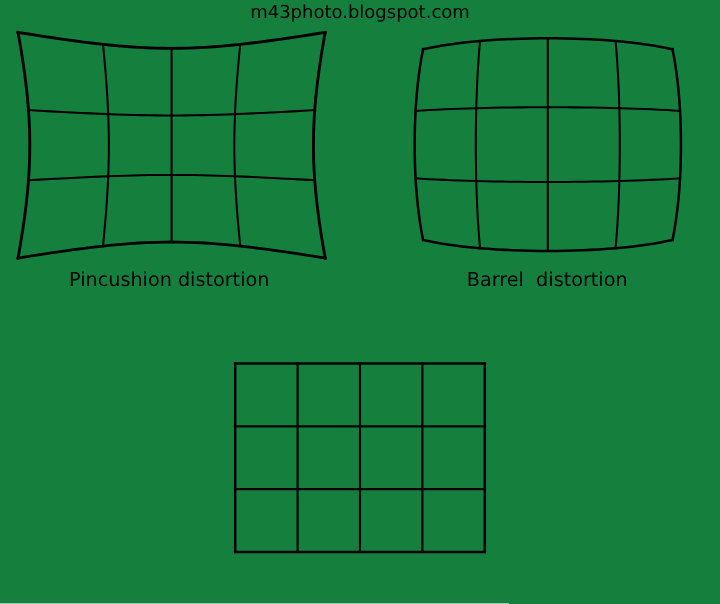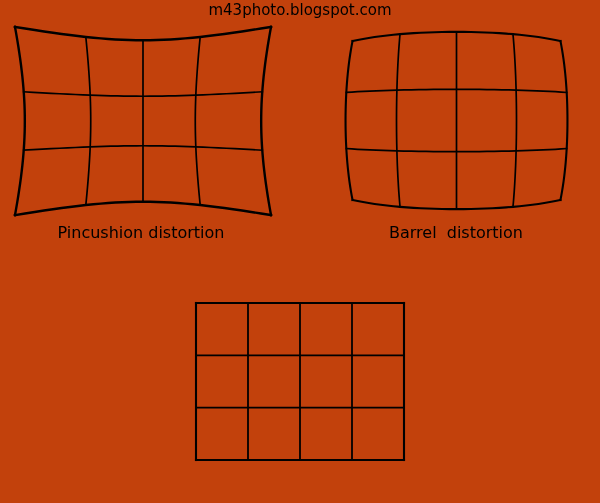--- a/index.html
+++ b/index.html
@@ -4,21 +4,21 @@
 <style>
   html, body {
     margin: 0;
     padding: 0;
     background: #ffffff;
   }
   #stage {
     position: relative;
     width: 600px;
     height: 503px;
-    background: #c2410c;
+    background: #15803d;
     font-family: "DejaVu Sans", "Liberation Sans", sans-serif;
     overflow: hidden;
   }
   .site-title {
     position: absolute;
     top: 1px;
     left: 0;
     width: 600px;
     text-align: center;
     font-size: 15px;

